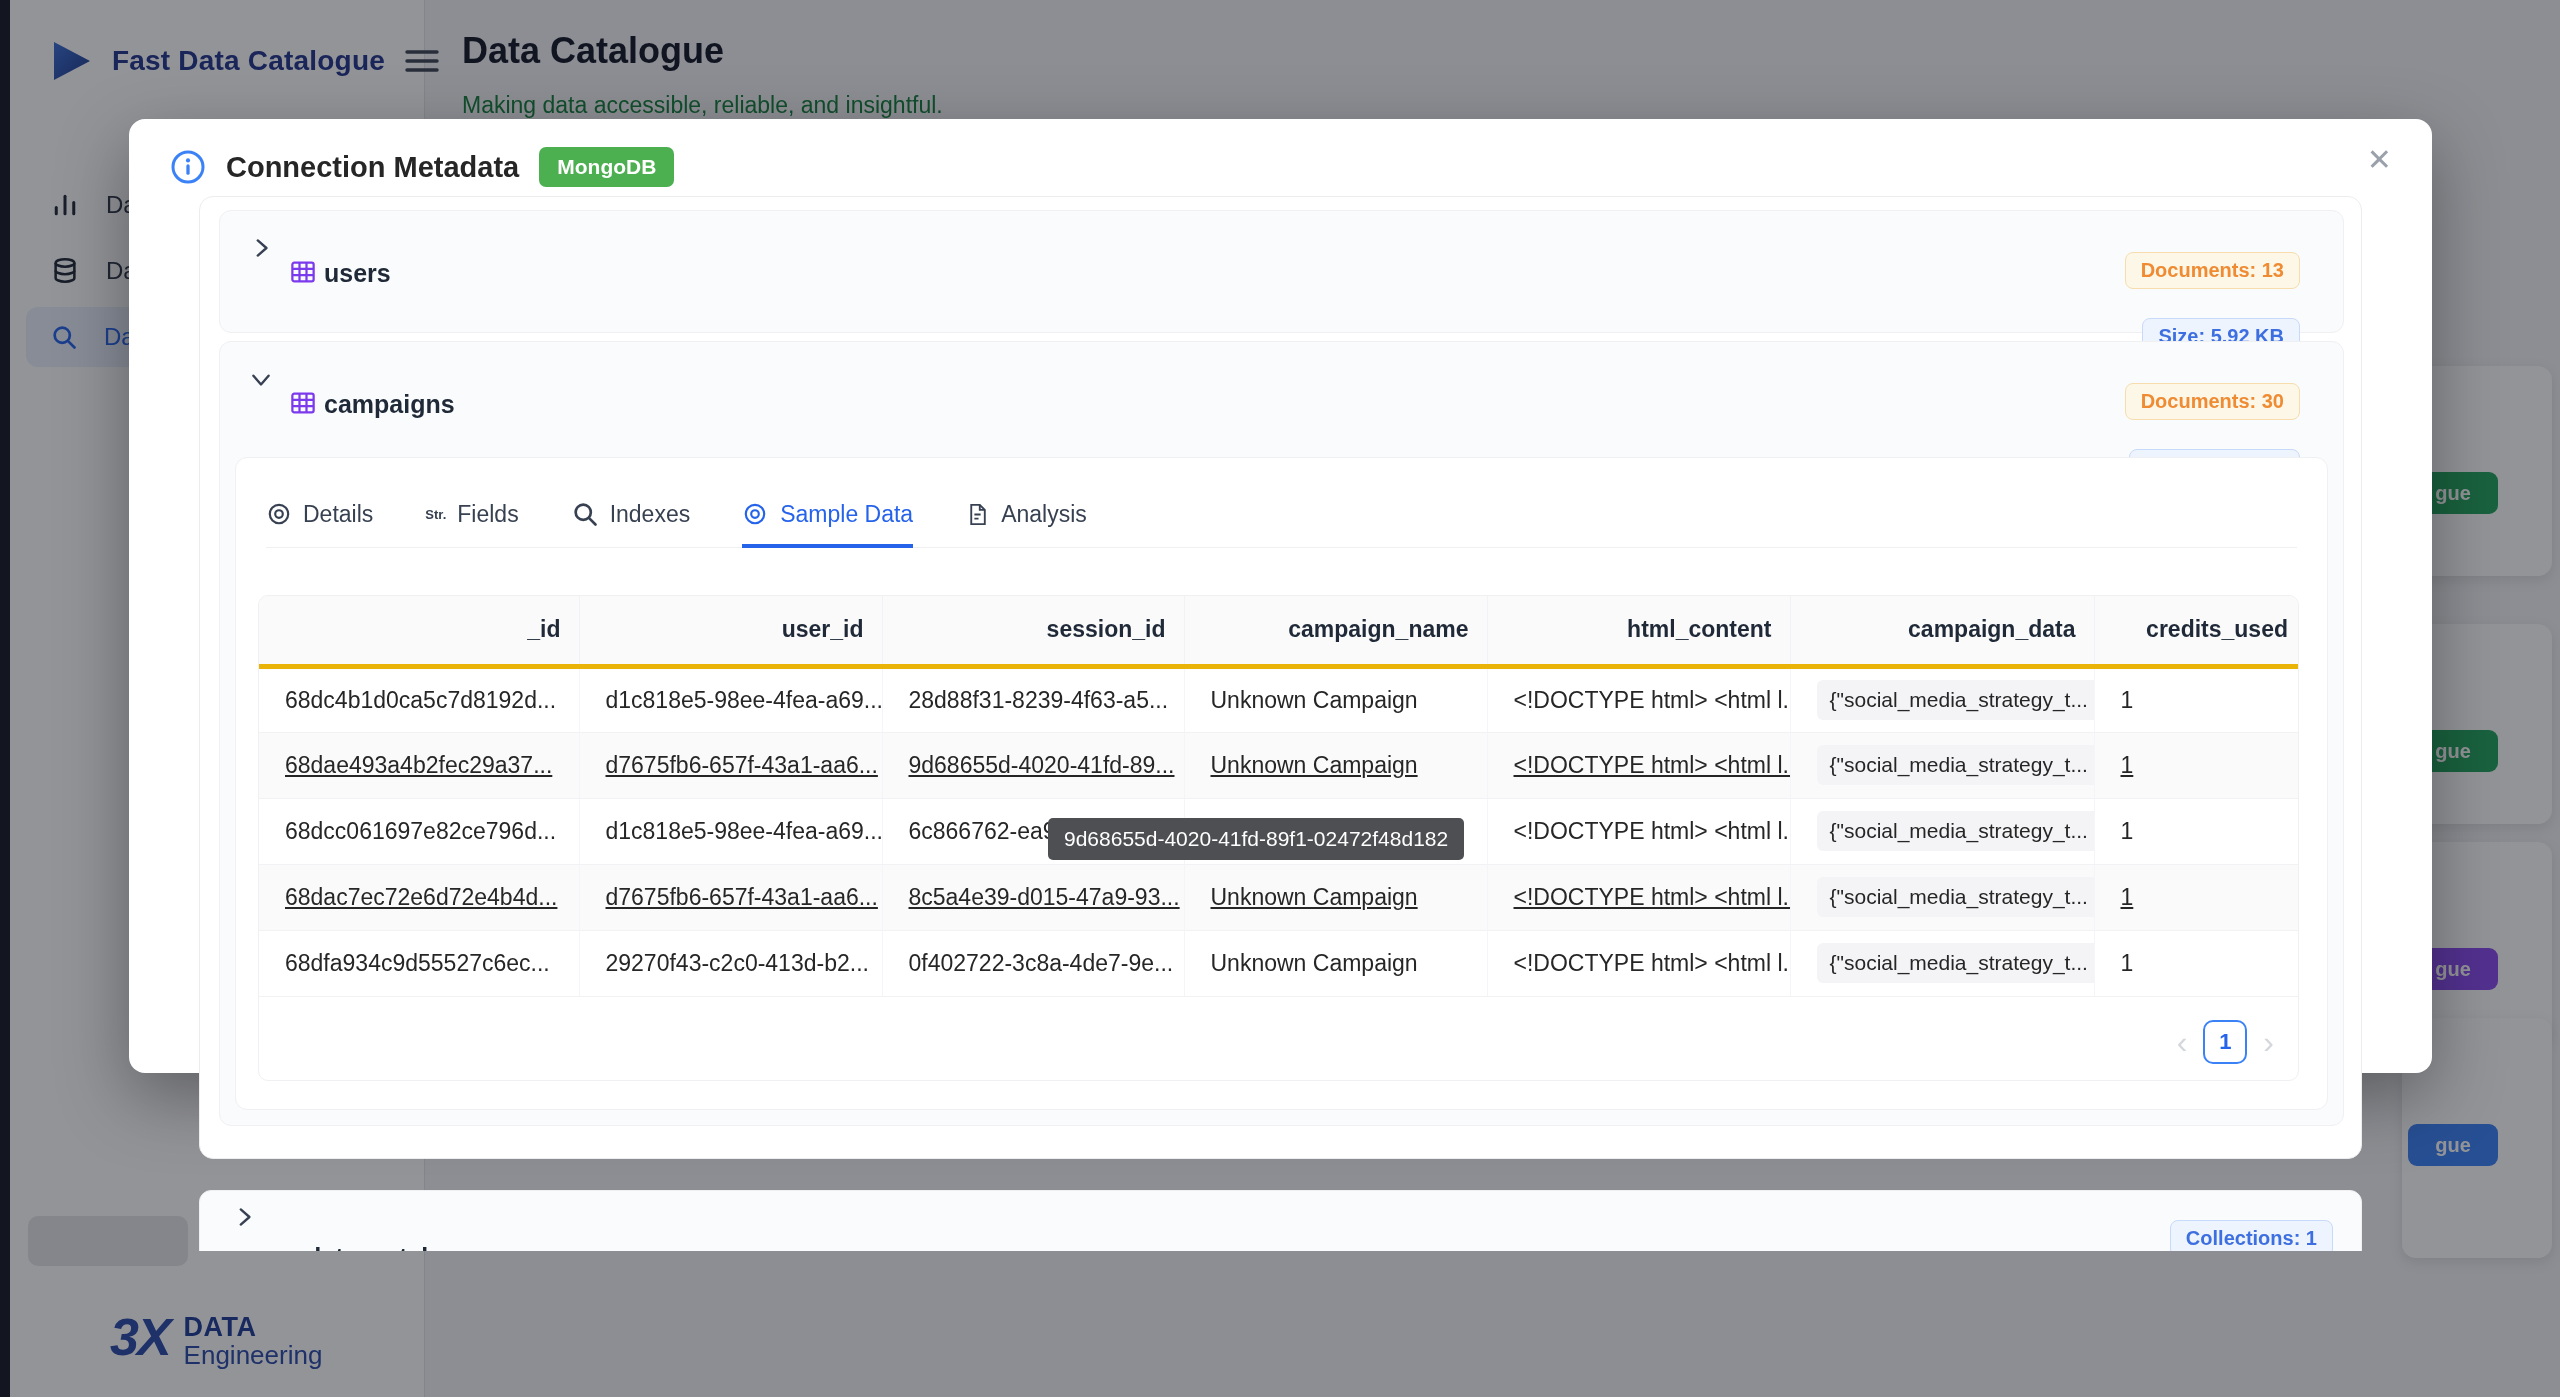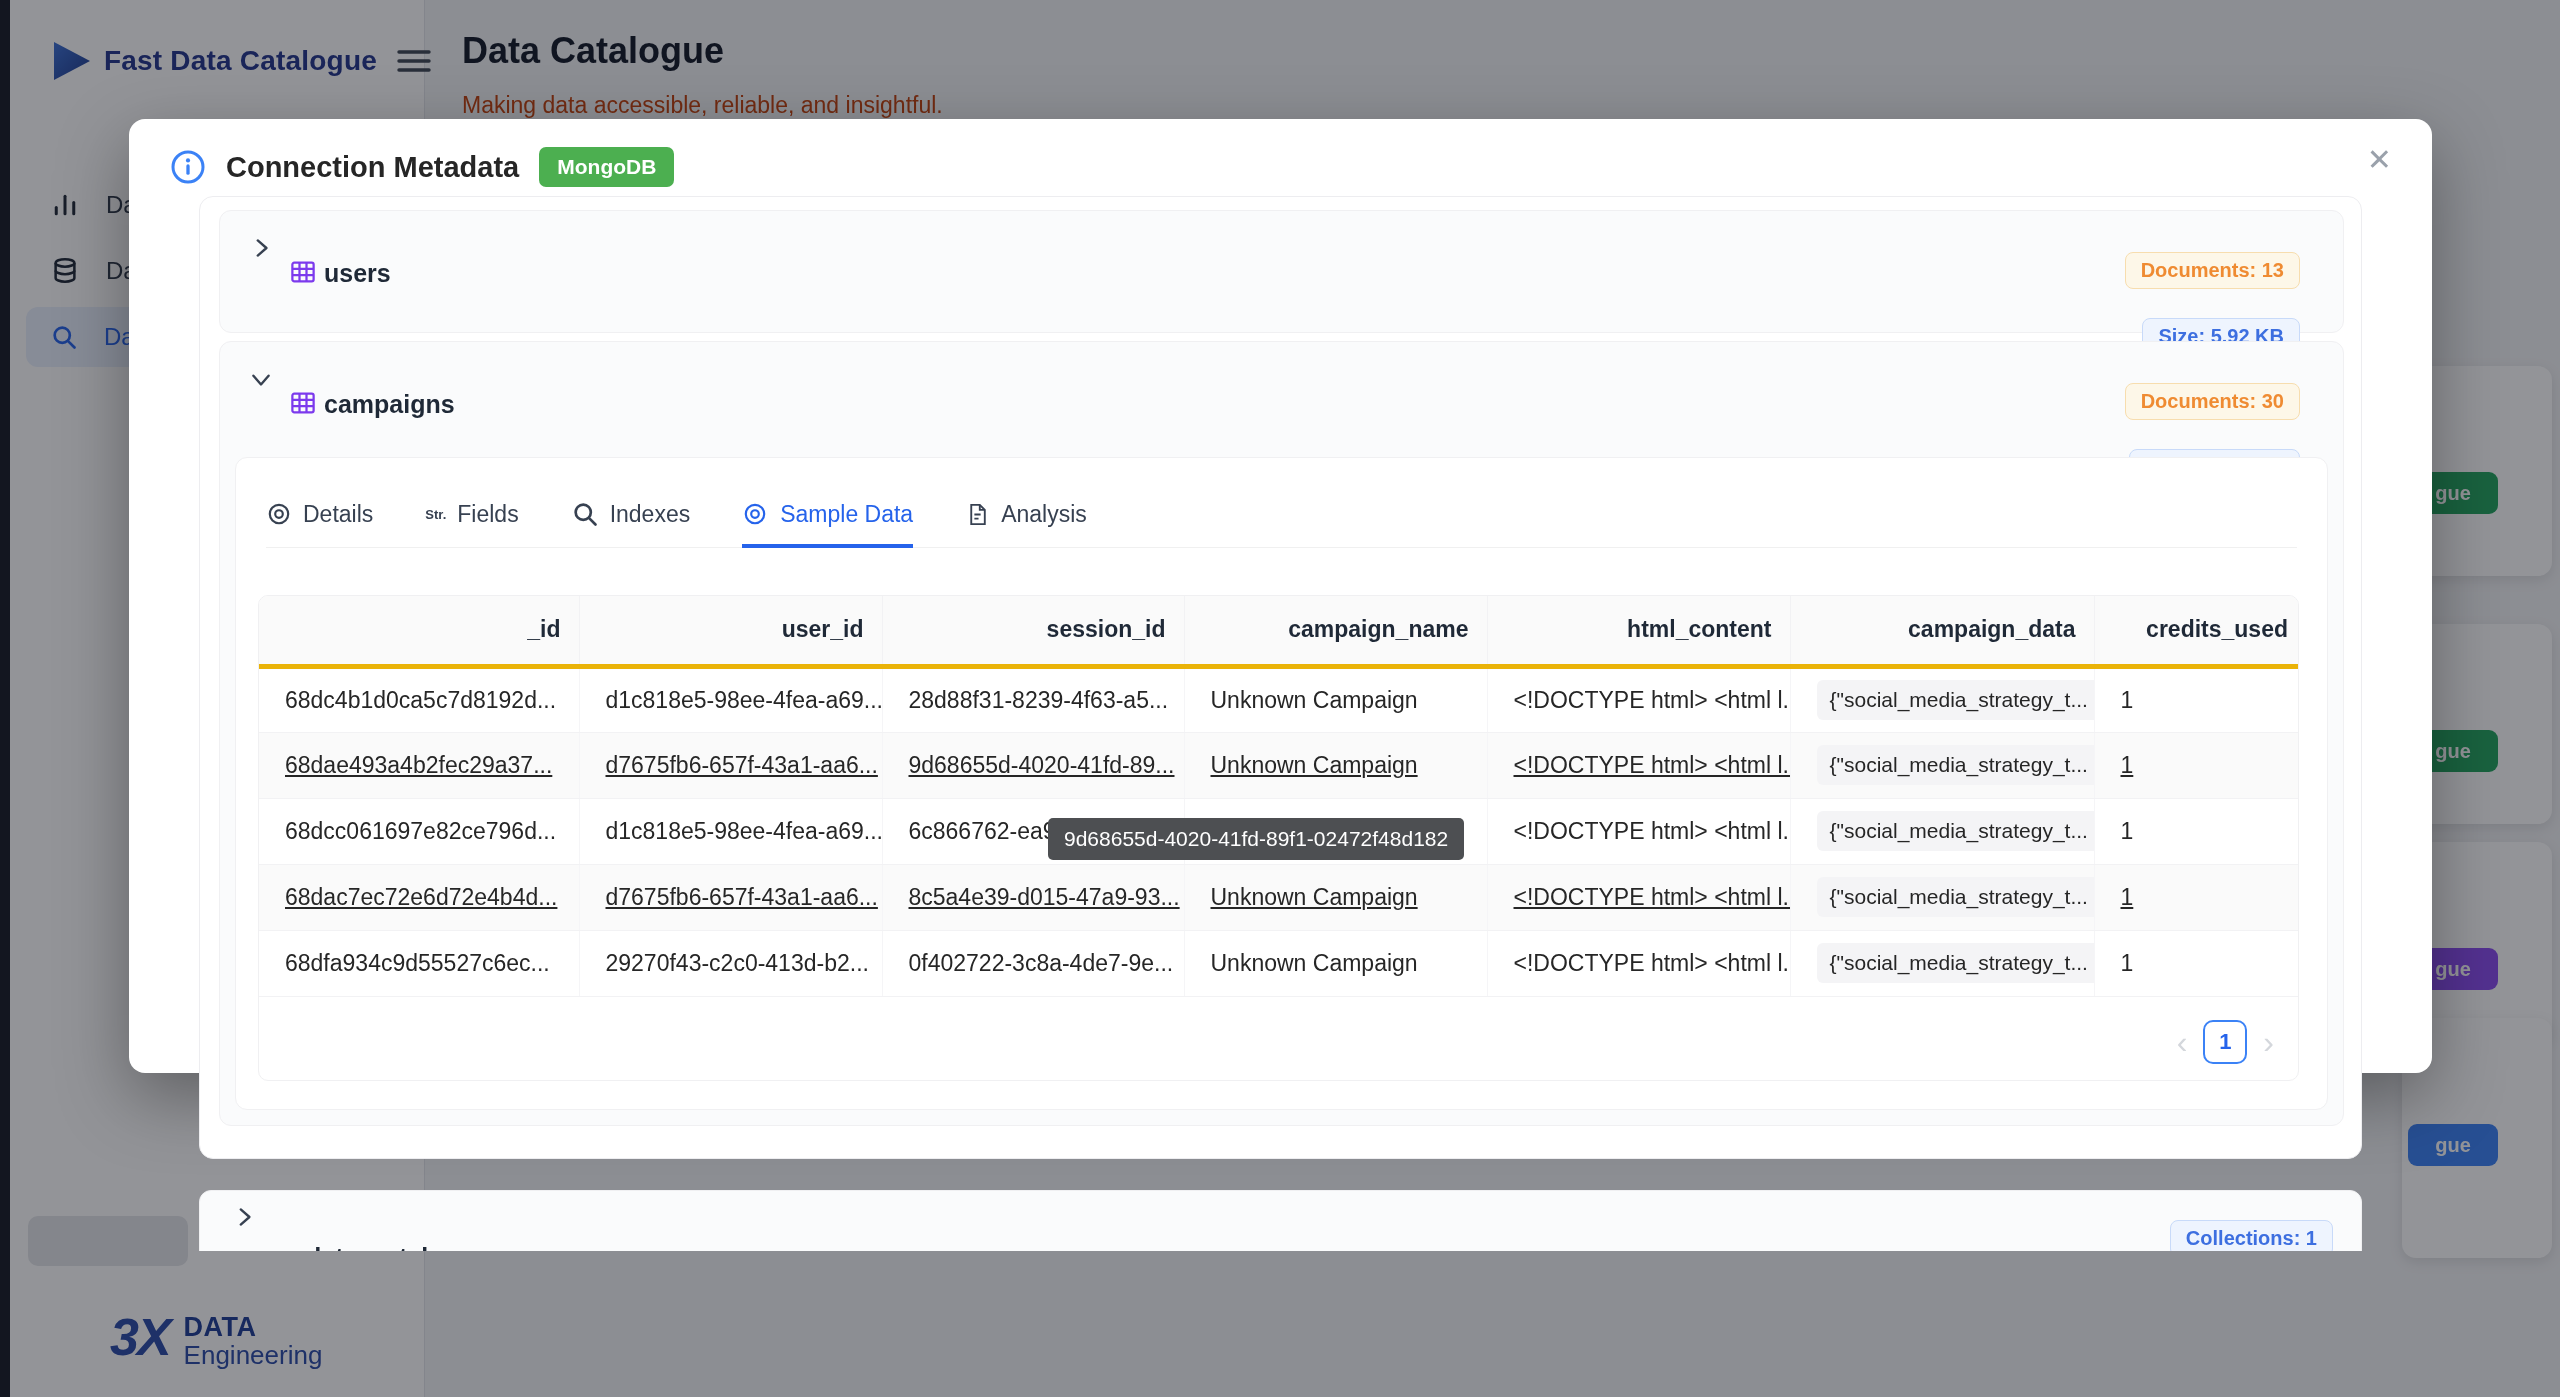--- a/index.html
+++ b/index.html
@@ -5,36 +5,36 @@
 <style>
   html,body{margin:0;padding:0;background:#555;}
   *{box-sizing:border-box;}
   #screen{position:relative;width:2560px;height:1397px;overflow:hidden;
     background:#f3f4f6;font-family:"Liberation Sans","DejaVu Sans",sans-serif;}
 
   
   .edge-strip{position:absolute;left:0;top:0;width:10px;height:100%;background:#171b26;}
   .sidebar{position:absolute;left:10px;top:0;width:415px;height:100%;background:#ffffff;border-right:1px solid #e2e4e9;}
   .logo-row{position:absolute;left:22px;top:38px;display:flex;align-items:center;gap:8px;}
-  .logo-text{font-size:28px;font-weight:700;color:#23368c;letter-spacing:.2px;white-space:nowrap;}
+  .logo-text{font-size:28px;font-weight:700;color:#23368c;letter-spacing:.2px;white-space:nowrap;margin-left:8px;}
   .burger{margin-left:12px;display:flex;align-items:center;}
   .nav{position:absolute;left:0;top:172px;right:0;}
   .side-item{position:relative;height:66px;display:flex;align-items:center;gap:26px;padding-left:40px;
     font-size:24px;color:#2d3748;white-space:nowrap;overflow:hidden;}
   .side-item .ic{flex:0 0 auto;color:#1f2937;}
   .side-item.active{color:#2563eb;background:#e9f0fe;border-radius:12px;margin:3px 12px 3px 16px;height:60px;padding-left:24px;}
   .side-item.active .ic{color:#2563eb;}
   .brand{position:absolute;left:100px;bottom:28px;display:flex;gap:14px;align-items:flex-start;}
   .brand-mark{font-size:52px;font-weight:800;font-style:italic;color:#2b4ba8;line-height:.95;letter-spacing:-2px;}
   .brand-txt{display:flex;flex-direction:column;}
   .brand-l1{font-size:27px;font-weight:800;color:#1e3d96;line-height:1.05;letter-spacing:.5px;}
   .brand-l2{font-size:26px;font-weight:500;color:#2b4ba8;line-height:1.05;}
 
   .main-title{position:absolute;left:462px;top:30px;font-size:36px;font-weight:700;color:#111827;}
-  .main-sub{position:absolute;left:462px;top:92px;font-size:23px;color:#c2410c;}
+  .main-sub{position:absolute;left:462px;top:92px;font-size:23px;color:#15803d;}
   .bg-card{position:absolute;left:2402px;width:150px;background:#ffffff;border-radius:14px;box-shadow:0 4px 14px rgba(0,0,0,.10);}
   .bg-btn{position:absolute;left:6px;top:106px;width:90px;height:42px;border-radius:9px;border:none;
     color:#fff;font-size:20px;font-weight:600;display:flex;align-items:center;justify-content:center;
     font-family:inherit;}
   .gray-chip{position:absolute;left:28px;top:1216px;width:160px;height:50px;background:#e3e5e9;border-radius:10px;}
 
   
   .overlay{position:absolute;inset:0;background:rgba(15,18,26,.45);}
   .modal{position:absolute;left:129px;top:119px;width:2303px;height:954px;background:#ffffff;border-radius:16px;
     box-shadow:0 24px 70px rgba(0,0,0,.35);}

